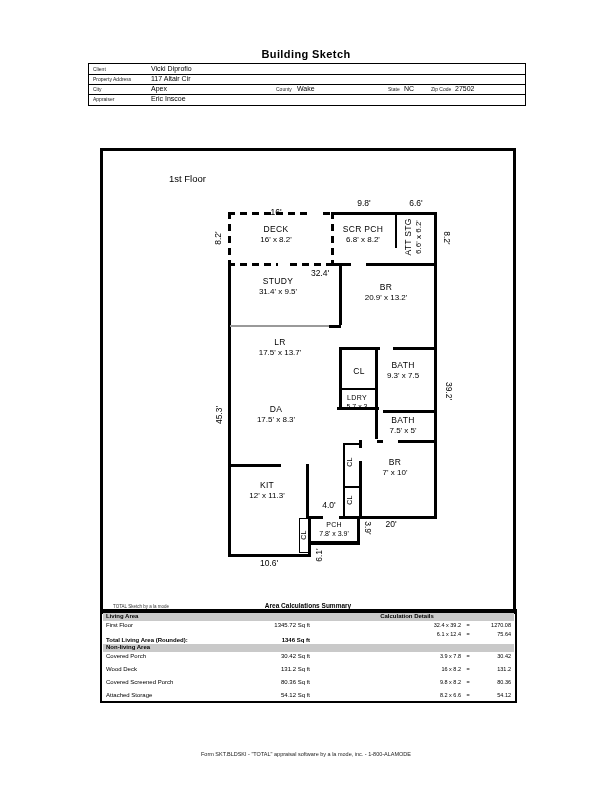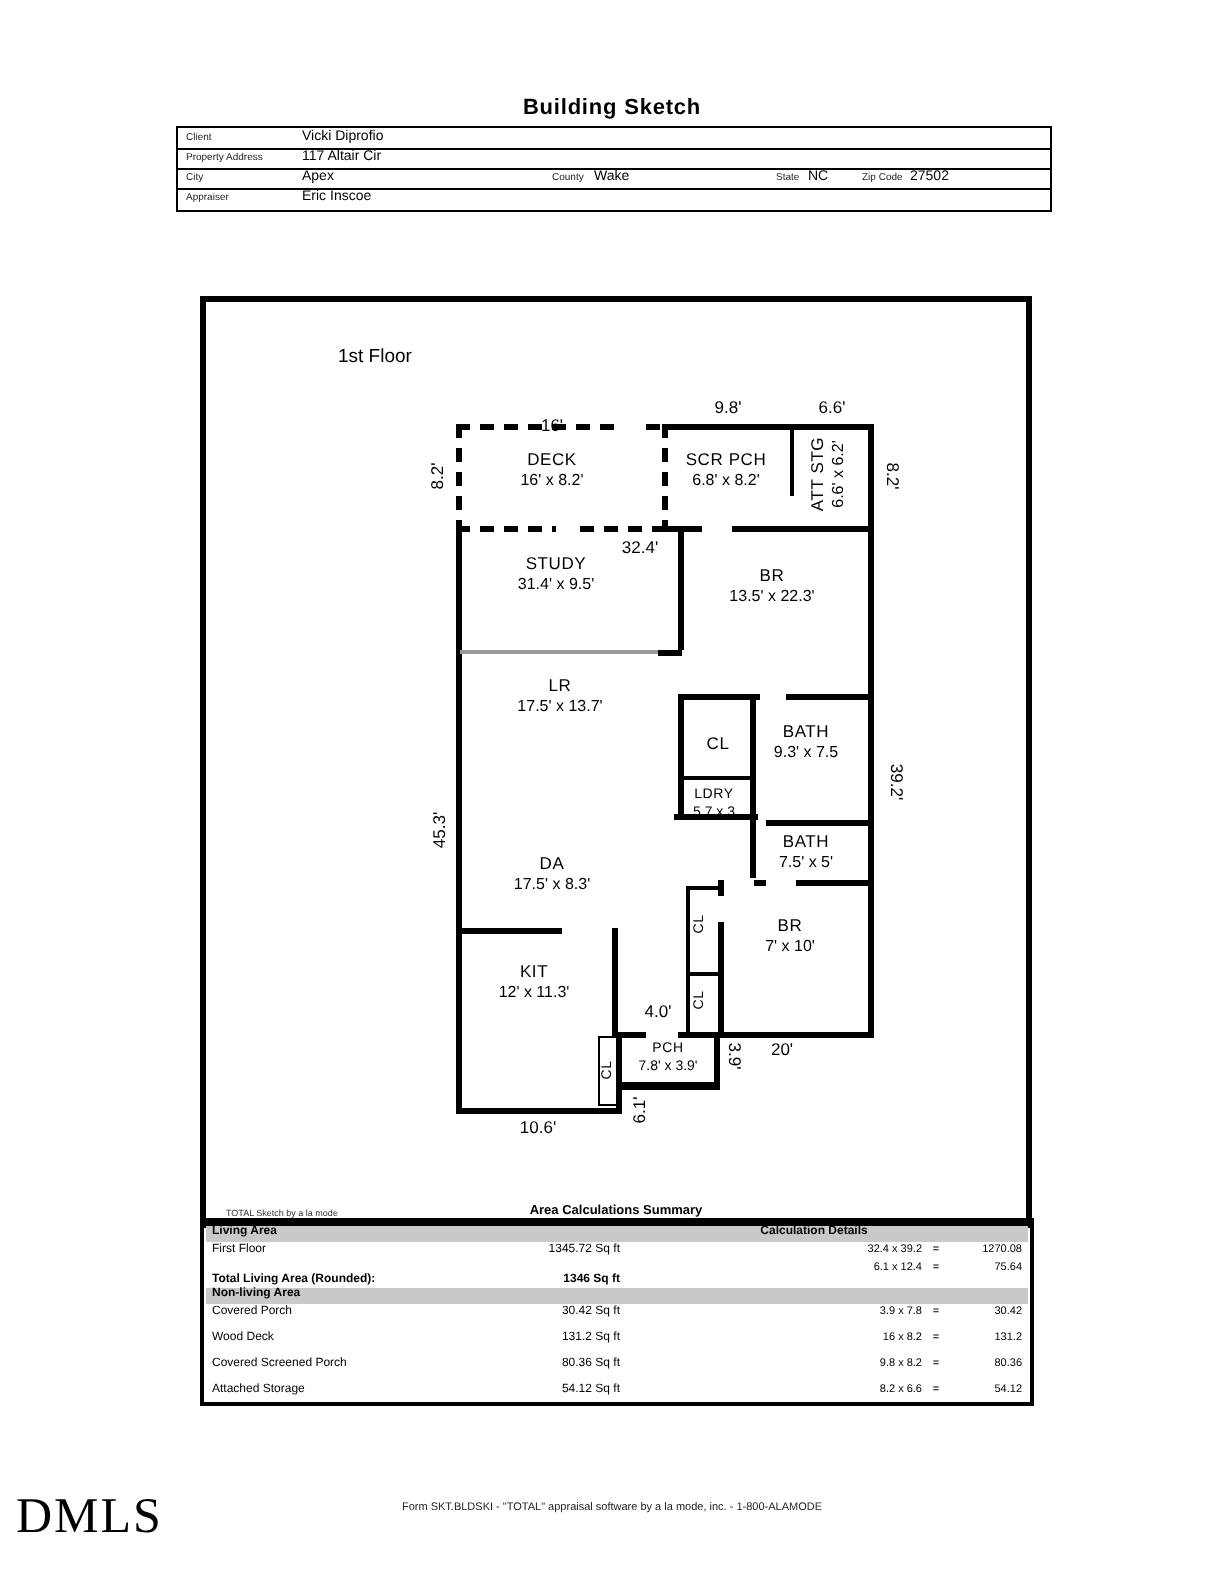--- a/index.html
+++ b/index.html
@@ -131,38 +131,38 @@
     <div class="lbl ccw" style="left:311px;top:86px">
       <div class="rn">ATT STG</div>
       <div class="rd">6.6' x 6.2'</div>
     </div>
     <div class="lbl" style="left:175px;top:136px">
       <div class="rn">STUDY</div>
       <div class="rd">31.4' x 9.5'</div>
     </div>
     <div class="lbl" style="left:283px;top:142px">
       <div class="rn">BR</div>
-      <div class="rd">13.5' x 22.3'</div>
+      <div class="rd">20.9' x 13.2'</div>
     </div>
     <div class="lbl" style="left:177px;top:197px">
       <div class="rn">LR</div>
       <div class="rd">17.5' x 13.7'</div>
     </div>
     <div class="lbl" style="left:256px;top:221px">
       <div class="rn">CL</div>
     </div>
     <div class="lbl" style="left:300px;top:220px">
       <div class="rn">BATH</div>
       <div class="rd">9.3' x 7.5</div>
     </div>
     <div class="lbl sm" style="left:254px;top:251px">
       <div class="rn">LDRY</div>
       <div class="rd">5.7 x 3</div>
     </div>
-    <div class="lbl" style="left:173px;top:286px">
+    <div class="lbl" style="left:173px;top:264px">
       <div class="rn">DA</div>
       <div class="rd">17.5' x 8.3'</div>
     </div>
     <div class="lbl" style="left:300px;top:275px">
       <div class="rn">BATH</div>
       <div class="rd">7.5' x 5'</div>
     </div>
     <div class="lbl ccw sm" style="left:247px;top:311px">
       <div class="rn">CL</div>
     </div>
@@ -250,16 +250,15 @@
     </div>
     <div class="rowlab" style="top:81px">Attached Storage</div>
     <div class="sqft" style="top:81px">54.12 Sq ft</div>
     <div class="calc" style="top:81px">
       <span class="expr">8.2 x 6.6</span>
         <span class="eq">=</span>
         <span class="cv">54.12</span>
     </div>
   </div>
 
-  <div class="logo">DMLS</div>
   <div class="formline">Form SKT.BLDSKI - "TOTAL" appraisal software by a la mode, inc. - 1-800-ALAMODE</div>
 
 </div>
 
 </body></html>

